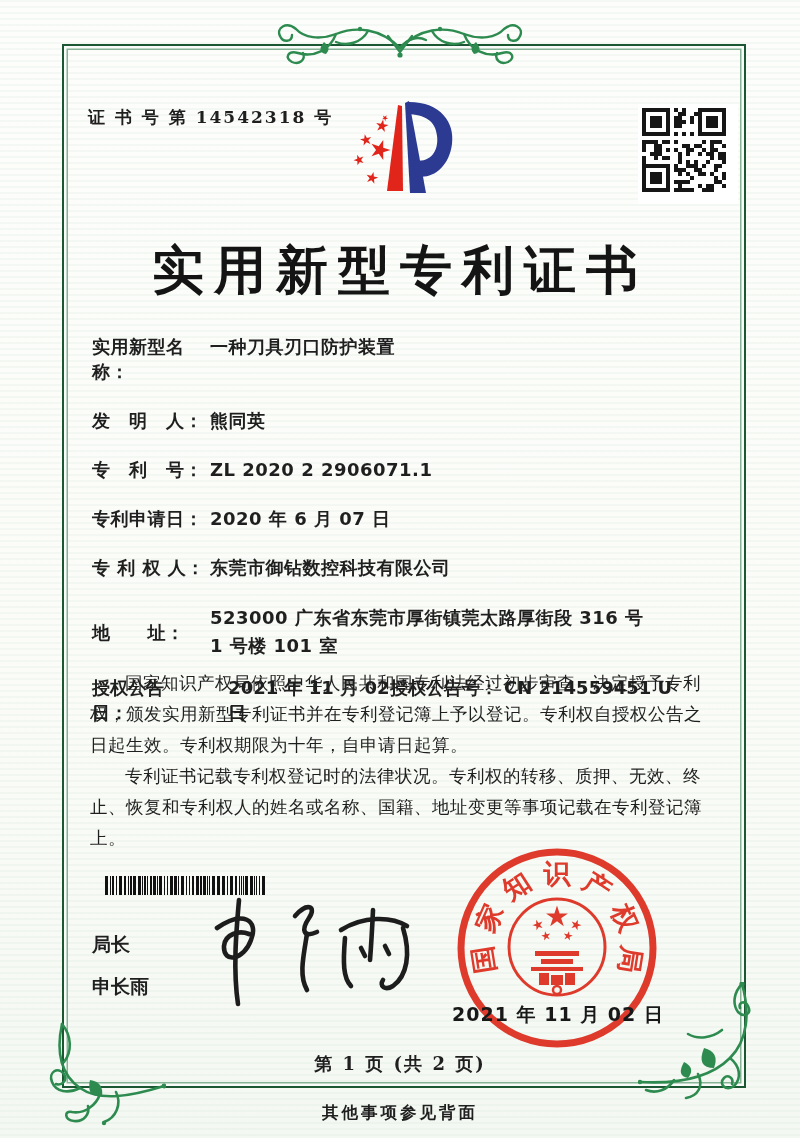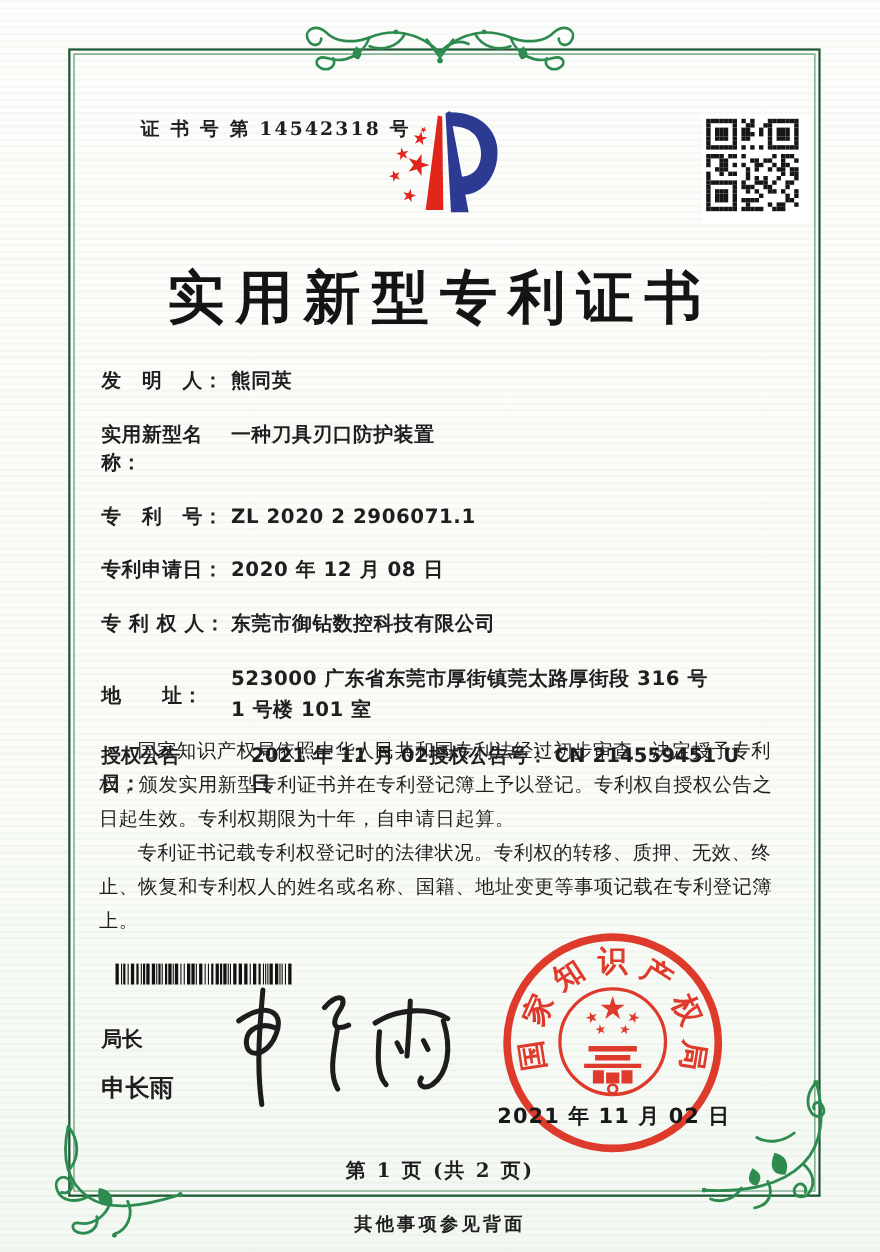--- a/index.html
+++ b/index.html
@@ -10,21 +10,21 @@
       linear-gradient(180deg,#fdfdfb 0%,#fbfcf8 60%,#f4f8f2 100%);
     font-family:"DejaVu Sans","Liberation Sans",sans-serif;color:#1f1f1f;
   }
   .frame{
     position:absolute;left:62px;top:44px;width:680px;height:1040px;
     border:2.5px solid #1b5733;
     box-shadow:inset 0 0 0 2.5px #f8fbf8, inset 0 0 0 4px #86b295;
     pointer-events:none;
   }
   .cert-no{position:absolute;left:88px;top:106px;font-size:17px;font-weight:600;
-    letter-spacing:2px;font-family:"DejaVu Serif","Liberation Serif",serif;margin-left:40px;}
+    letter-spacing:2px;font-family:"DejaVu Serif","Liberation Serif",serif;}
   .logo{position:absolute;left:335px;top:90px;width:130px;height:118px;}
   .qr{position:absolute;left:638px;top:104px;width:92px;height:92px;background:#fff;
     display:grid;grid-template-columns:repeat(21,4px);grid-auto-rows:4px;padding:4px;}
   .qr div{width:4px;height:4px;}
   .qr .d{background:#161616;}
   .title{position:absolute;left:0;top:236px;width:800px;text-align:center;
     font-family:"DejaVu Serif","Liberation Serif",serif;font-size:52px;font-weight:700;
     letter-spacing:10px;color:#141414;}
   .fields{position:absolute;left:92px;top:334px;width:620px;}
   .field-row{display:flex;font-size:18px;line-height:25px;margin-bottom:24px;}
@@ -36,21 +36,21 @@
   .grant-row .pair{display:flex;}
   .grant-row .pair1{width:298px;gap:36px;}
   .grant-row .label{font-weight:700;}
   .grant-row .value{font-weight:600;margin-left:6px;}
   .paras{position:absolute;left:90px;top:668px;width:622px;
     font-family:"DejaVu Serif","Liberation Serif",serif;font-size:17.5px;line-height:31px;}
   .paras p{margin:0;text-indent:2em;letter-spacing:.5px;}
   .barcode{position:absolute;left:105px;top:876px;height:19px;display:flex;align-items:stretch;}
   .barcode i{display:block;background:#111;}
   .signer-title{position:absolute;left:92px;top:932px;font-size:19px;font-weight:700;}
-  .signer-name{position:absolute;left:92px;top:974px;font-size:22px;font-weight:700;}
+  .signer-name{position:absolute;left:92px;top:974px;font-size:19px;font-weight:700;}
   .signature{position:absolute;left:195px;top:882px;width:235px;height:135px;}
   .seal{position:absolute;left:450px;top:843px;width:214px;height:214px;opacity:.92;}
   .issue-date{position:absolute;left:448px;top:1002px;width:220px;text-align:center;
     font-size:19px;font-weight:700;color:#181818;letter-spacing:1px;}
   .page-no{position:absolute;left:0;top:1052px;width:800px;text-align:center;
     font-size:18px;font-weight:600;font-family:"DejaVu Serif","Liberation Serif",serif;letter-spacing:2px;}
   .back-note{position:absolute;left:0;top:1102px;width:800px;text-align:center;
     font-size:16.5px;font-weight:700;font-family:Liberation Mono, monospace;letter-spacing:3px;}
   .ornament{position:absolute;pointer-events:none;}
   .orn-top{left:268px;top:22px;width:264px;height:48px;}
@@ -583,34 +583,34 @@
       <div class="d"></div>
       <div></div>
       <div></div>
       <div></div>
     </div>
 
   <div class="title">实用新型专利证书</div>
 
   <div class="fields">
     <div class="field-row">
+      <span class="label">实用新型名称：</span>
+      <span class="value">一种刀具刃口防护装置</span>
+    </div>
+    <div class="field-row">
       <span class="label">发　明　人：</span>
       <span class="value">熊同英</span>
-    </div>
-    <div class="field-row">
-      <span class="label">实用新型名称：</span>
-      <span class="value">一种刀具刃口防护装置</span>
     </div>
     <div class="field-row">
       <span class="label">专　利　号：</span>
       <span class="value">ZL 2020 2 2906071.1</span>
     </div>
     <div class="field-row">
       <span class="label">专利申请日：</span>
-      <span class="value">2020 年 12 月 08 日</span>
+      <span class="value">2020 年 6 月 07 日</span>
     </div>
     <div class="field-row">
       <span class="label">专 利 权 人：</span>
       <span class="value">东莞市御钻数控科技有限公司</span>
     </div>
     <div class="field-row addr">
       <span class="label">地　　址：</span>
       <span class="value">523000 广东省东莞市厚街镇莞太路厚街段 316 号 1 号楼 101 室</span>
     </div>
     <div class="grant-row">

